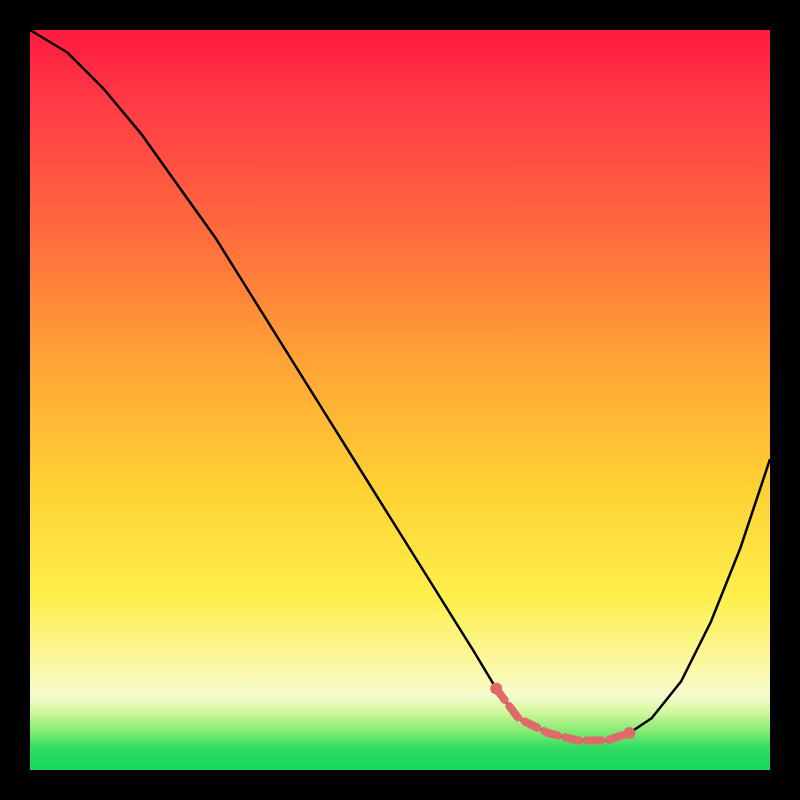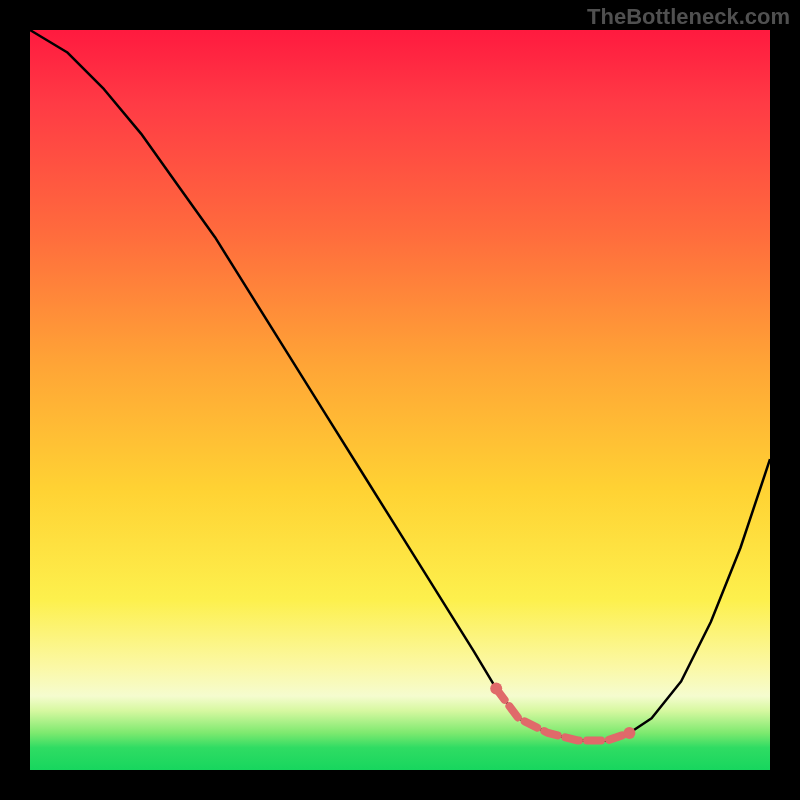--- a/index.html
+++ b/index.html
@@ -54,21 +54,20 @@
     width: 740px;
     height: 740px;
     overflow: visible;
   }
 </style>
 </head>
 <body>
 
 <div class="container">
 
-  <div class="attribution">TheBottleneck.com</div>
 
   <div class="plot-area">
     <svg class="curve" viewBox="0 0 740 740" preserveAspectRatio="none">
       <path id="curve-path" fill="none" stroke="#000" stroke-width="2.5" stroke-linejoin="round" d="M0.0 0.0 L37.0 22.2 L74.0 59.2 L111.0 103.6 L148.0 155.4 L185.0 207.2 L222.0 266.4 L259.0 325.6 L296.0 384.8 L333.0 444.0 L370.0 503.2 L407.0 562.4 L444.0 621.6 L466.2 658.6 L488.4 688.2 L518.0 703.0 L547.6 710.4 L577.2 710.4 L599.4 703.0 L621.6 688.2 L651.2 651.2 L680.8 592.0 L710.4 518.0 L740.0 429.2"></path>
       <g id="marker-group">
           <path d="M466.2 658.6 L488.4 688.2 L518.0 703.0 L547.6 710.4 L577.2 710.4 L599.4 703.0" fill="none" stroke="#e06a6a" stroke-width="8" stroke-linecap="round" stroke-dasharray="14 8"></path>
           <circle cx="466.2" cy="658.6" r="6" fill="#e06a6a"></circle>
           <circle cx="599.4" cy="703.0" r="6" fill="#e06a6a"></circle>
         </g>
     </svg>

